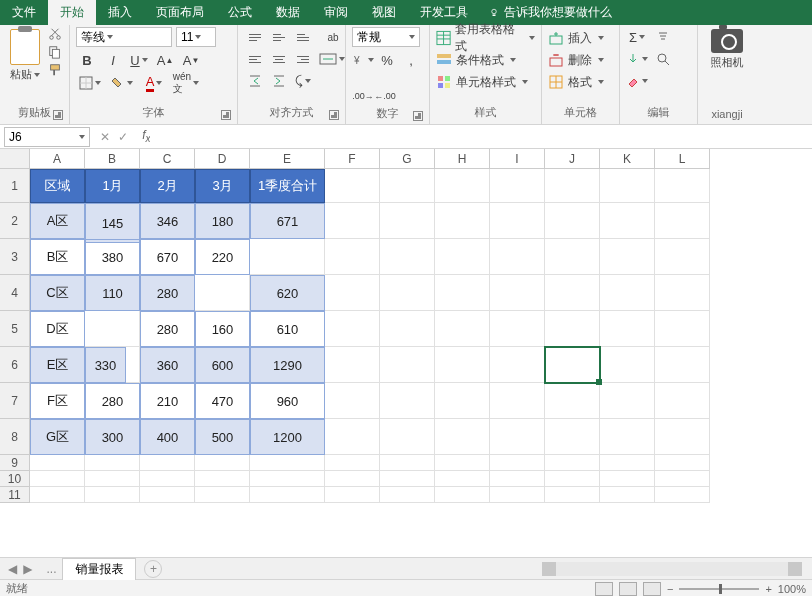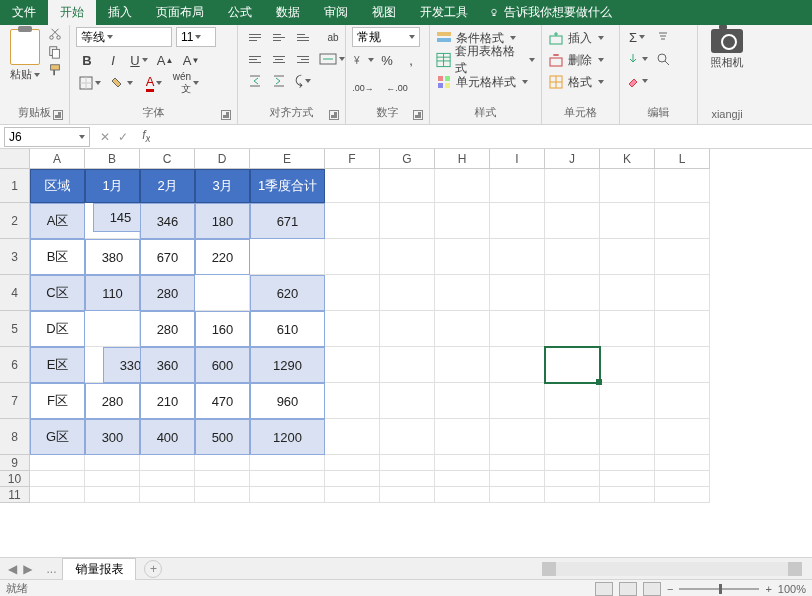--- a/index.html
+++ b/index.html
@@ -22,21 +22,21 @@
 .drop { width: 0; height: 0; border-left: 3px solid transparent; border-right: 3px solid transparent; border-top: 4px solid #666; display: inline-block; margin-left: 2px; vertical-align: middle; }
 
 .clipboard-icon { width: 30px; height: 36px; background: #fff; border: 1px solid #d8a040; border-radius: 2px; position: relative; }
 .clipboard-icon::before { content: ""; position: absolute; top: -4px; left: 7px; width: 14px; height: 6px; background: #888; border-radius: 2px; }
 .scissors { width: 14px; height: 14px; }
 .copy-icon { width: 14px; height: 14px; }
 .brush-icon { width: 14px; height: 14px; }
 
 .font-box { background: #fff; border: 1px solid #c0c0c0; height: 20px; padding: 0 4px; font-size: 12px; display: flex; align-items: center; }
 .font-row { display: flex; gap: 4px; margin-bottom: 3px; }
-.btn { width: 22px; height: 20px; display: flex; align-items: center; justify-content: center; cursor: pointer; color: #444; font-size: 13px; text-align: right; }
+.btn { width: 22px; height: 20px; display: flex; align-items: center; justify-content: center; cursor: pointer; color: #444; font-size: 13px; }
 .btn.wide { width: 28px; }
 .u { text-decoration: underline; }
 
 .align-grid { display: grid; grid-template-columns: repeat(3, 22px); gap: 2px; }
 .align-btn { width: 22px; height: 20px; display: flex; align-items: center; justify-content: center; cursor: pointer; }
 .lines { display: flex; flex-direction: column; gap: 2px; }
 .ln { height: 1px; background: #666; }
 
 .num-fmt { background: #fff; border: 1px solid #c0c0c0; height: 20px; width: 68px; padding: 0 4px; display: flex; align-items: center; justify-content: space-between; font-size: 12px; }
 
@@ -271,44 +271,44 @@
       <div style="display:flex;gap:2px;margin-top:3px">
         <div class="btn">
             <svg width="14" height="14">
               <text x="2" y="11" font-size="10" fill="#666">¥</text>
             </svg>
             <i class="drop"></i>
           </div>
         <div class="btn">%</div>
         <div class="btn">,</div>
       </div>
-      <div style="display:flex;gap:12px;margin-top:8px">
+      <div style="display:flex;gap:0;margin-top:16px">
         <div class="btn" style="font-size:9px">.00→</div>
         <div class="btn" style="font-size:9px">←.00</div>
       </div>
     </div>
     <div class="group-label"><span>数字</span><span class="dlg"></span></div>
   </div>
 
   <div class="group" style="width:112px">
     <div>
       <div class="style-item">
           <svg viewBox="0 0 16 16">
+            <rect x="1" y="1" width="14" height="14" fill="none" stroke="#3a7"></rect>
+            <path d="M1 5h14M1 9h14M8 1v14" stroke="#3a7"></path>
+          </svg>
+          <span>套用表格格式</span>
+          <i class="drop"></i>
+        </div>
+      <div class="style-item">
+          <svg viewBox="0 0 16 16">
             <rect x="1" y="2" width="14" height="4" fill="#e8c070"></rect>
             <rect x="1" y="8" width="14" height="4" fill="#7ab8e0"></rect>
           </svg>
           <span>条件格式</span>
-          <i class="drop"></i>
-        </div>
-      <div class="style-item">
-          <svg viewBox="0 0 16 16">
-            <rect x="1" y="1" width="14" height="14" fill="none" stroke="#3a7"></rect>
-            <path d="M1 5h14M1 9h14M8 1v14" stroke="#3a7"></path>
-          </svg>
-          <span>套用表格格式</span>
           <i class="drop"></i>
         </div>
       <div class="style-item">
           <svg viewBox="0 0 16 16">
             <rect x="2" y="2" width="5" height="5" fill="#e88"></rect>
             <rect x="9" y="2" width="5" height="5" fill="#8e8"></rect>
             <rect x="2" y="9" width="5" height="5" fill="#88e"></rect>
             <rect x="9" y="9" width="5" height="5" fill="#ee8"></rect>
           </svg>
           <span>单元格样式</span>
@@ -569,38 +569,38 @@
           <div class="cell" style="left:460px;top:318px;width:55px;height:16px"></div>
           <div class="cell" style="left:515px;top:318px;width:55px;height:16px"></div>
           <div class="cell" style="left:570px;top:318px;width:55px;height:16px"></div>
           <div class="cell" style="left:625px;top:318px;width:55px;height:16px"></div>
           <div class="cell hdr-cell" style="left:0px;top:0;width:55px;height:34px">区域</div>
           <div class="cell hdr-cell" style="left:55px;top:0;width:55px;height:34px">1月</div>
           <div class="cell hdr-cell" style="left:110px;top:0;width:55px;height:34px">2月</div>
           <div class="cell hdr-cell" style="left:165px;top:0;width:55px;height:34px">3月</div>
           <div class="cell hdr-cell" style="left:220px;top:0;width:75px;height:34px">1季度合计</div>
           <div class="cell data-cell band" style="left:0px;top:34px;width:55px;height:36px">A区</div>
-          <div class="cell data-cell band" style="left:63px;top:34px;width:55px;height:29px">145</div>
+          <div class="cell data-cell band" style="left:55px;top:34px;width:55px;height:40px">145</div>
           <div class="cell data-cell band" style="left:110px;top:34px;width:55px;height:36px">346</div>
           <div class="cell data-cell band" style="left:165px;top:34px;width:55px;height:36px">180</div>
           <div class="cell data-cell band" style="left:220px;top:34px;width:75px;height:36px">671</div>
           <div class="cell data-cell" style="left:0px;top:70px;width:55px;height:36px">B区</div>
           <div class="cell data-cell" style="left:55px;top:70px;width:55px;height:36px">380</div>
           <div class="cell data-cell" style="left:110px;top:70px;width:55px;height:36px">670</div>
           <div class="cell data-cell" style="left:165px;top:70px;width:55px;height:36px">220</div>
           <div class="cell data-cell band" style="left:0px;top:106px;width:55px;height:36px">C区</div>
           <div class="cell data-cell band" style="left:55px;top:106px;width:55px;height:36px">110</div>
           <div class="cell data-cell band" style="left:110px;top:106px;width:55px;height:36px">280</div>
           <div class="cell data-cell band" style="left:220px;top:106px;width:75px;height:36px">620</div>
           <div class="cell data-cell" style="left:0px;top:142px;width:55px;height:36px">D区</div>
           <div class="cell data-cell" style="left:110px;top:142px;width:55px;height:36px">280</div>
           <div class="cell data-cell" style="left:165px;top:142px;width:55px;height:36px">160</div>
           <div class="cell data-cell" style="left:220px;top:142px;width:75px;height:36px">610</div>
           <div class="cell data-cell band" style="left:0px;top:178px;width:55px;height:36px">E区</div>
-          <div class="cell data-cell band" style="left:73px;top:178px;width:55px;height:36px">330</div>
+          <div class="cell data-cell band" style="left:55px;top:178px;width:41px;height:36px">330</div>
           <div class="cell data-cell band" style="left:110px;top:178px;width:55px;height:36px">360</div>
           <div class="cell data-cell band" style="left:165px;top:178px;width:55px;height:36px">600</div>
           <div class="cell data-cell band" style="left:220px;top:178px;width:75px;height:36px">1290</div>
           <div class="cell data-cell" style="left:0px;top:214px;width:55px;height:36px">F区</div>
           <div class="cell data-cell" style="left:55px;top:214px;width:55px;height:36px">280</div>
           <div class="cell data-cell" style="left:110px;top:214px;width:55px;height:36px">210</div>
           <div class="cell data-cell" style="left:165px;top:214px;width:55px;height:36px">470</div>
           <div class="cell data-cell" style="left:220px;top:214px;width:75px;height:36px">960</div>
           <div class="cell data-cell band" style="left:0px;top:250px;width:55px;height:36px">G区</div>
           <div class="cell data-cell band" style="left:55px;top:250px;width:55px;height:36px">300</div>

